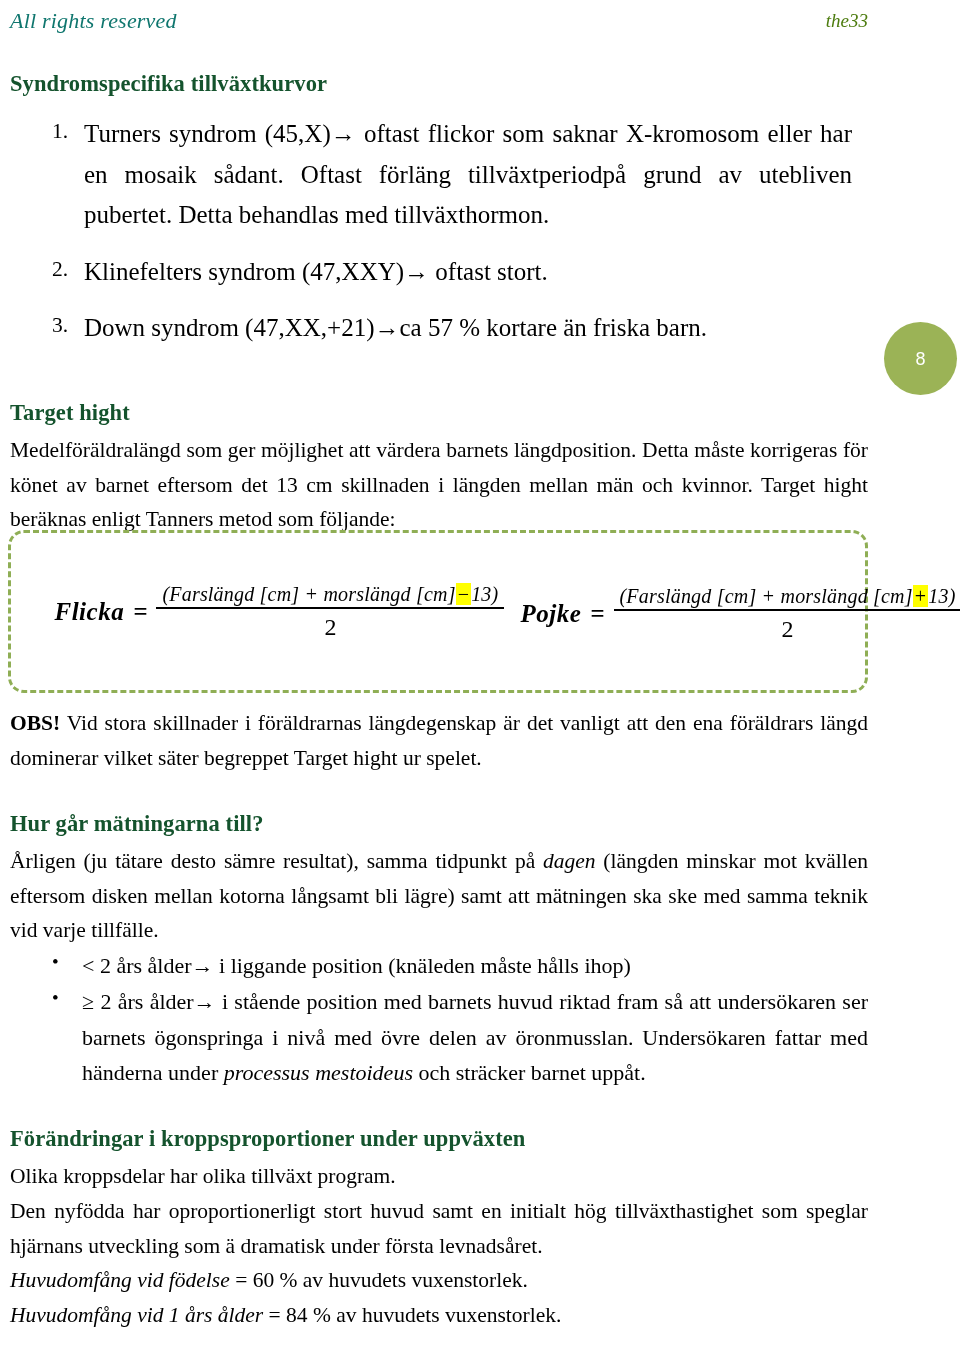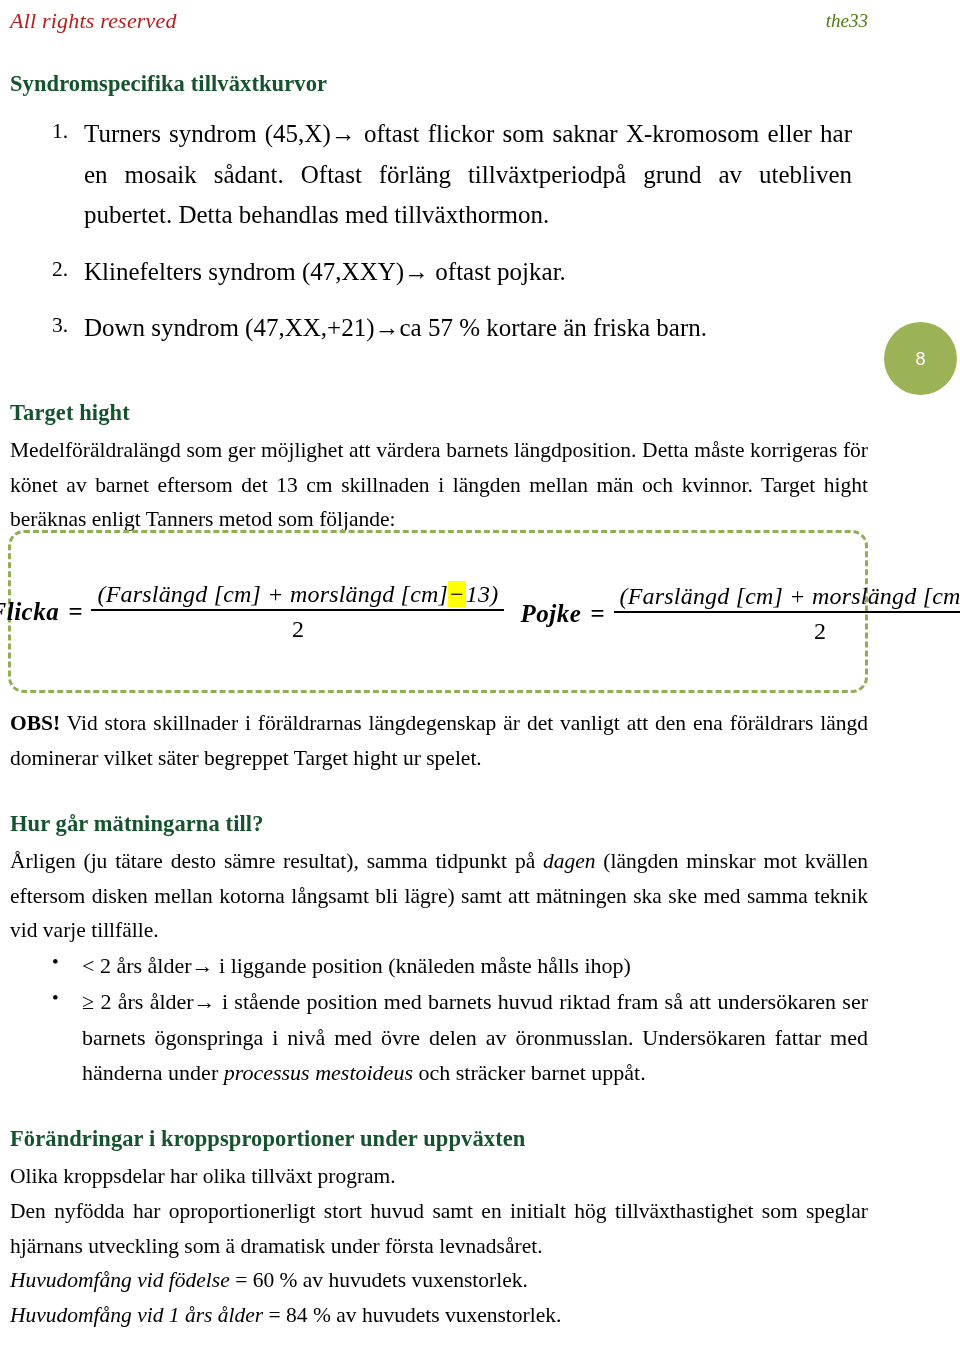--- a/index.html
+++ b/index.html
@@ -29,21 +29,21 @@
     left: 10px;
     right: 92px;
     height: 34px;
   }
   .header-left {
     position: absolute;
     left: 0;
     top: 0;
     font-style: italic;
     font-size: 22px;
-    color: #b91c1c;
+    color: #0f766e;
     letter-spacing: 0.2px;
     white-space: nowrap;
   }
   .header-right {
     position: absolute;
     right: 0;
     top: 2px;
     font-style: italic;
     font-size: 19px;
     color: #4d7c0f;
@@ -188,21 +188,21 @@
     margin: 0 9px 0 9px;
   }
   .frac {
     display: inline-flex;
     flex-direction: column;
     align-items: center;
     line-height: 1;
   }
   .frac .num {
     font-style: italic;
-    font-size: 24px;
+    font-size: 20px;
     white-space: nowrap;
     padding: 0 6px 3px 6px;
     letter-spacing: 0.2px;
   }
   .frac .bar {
     height: 2px;
     background: #000;
     width: 100%;
   }
   .frac .den {
@@ -232,21 +232,21 @@
     <span>8</span>
   </div>
 
   <div class="content">
 
     <h2 class="sec-title">Syndromspecifika tillväxtkurvor</h2>
 
 
     <ol class="numlist">
       <li>Turners syndrom (45,X)→ oftast flickor som saknar X-kromosom eller har en mosaik sådant. Oftast förläng tillväxtperiodpå grund av utebliven pubertet. Detta behandlas med tillväxthormon.</li>
-      <li class="nojust">Klinefelters syndrom (47,XXY)→ oftast pojkar.</li>
+      <li class="nojust">Klinefelters syndrom (47,XXY)→ oftast stort.</li>
       <li class="nojust">Down syndrom (47,XX,+21)→ca 57 % kortare än friska barn.</li>
     </ol>
 
     <div class="gap-lg"></div>
 
     <h2 class="sec-title">Target hight</h2>
 
     <p class="body">Medelföräldralängd som ger möjlighet att värdera barnets längdposition. Detta måste korrigeras för könet av barnet eftersom det 13 cm skillnaden i längden mellan män och kvinnor. Target hight beräknas enligt Tanners metod som följande:</p>
   </div>
 

